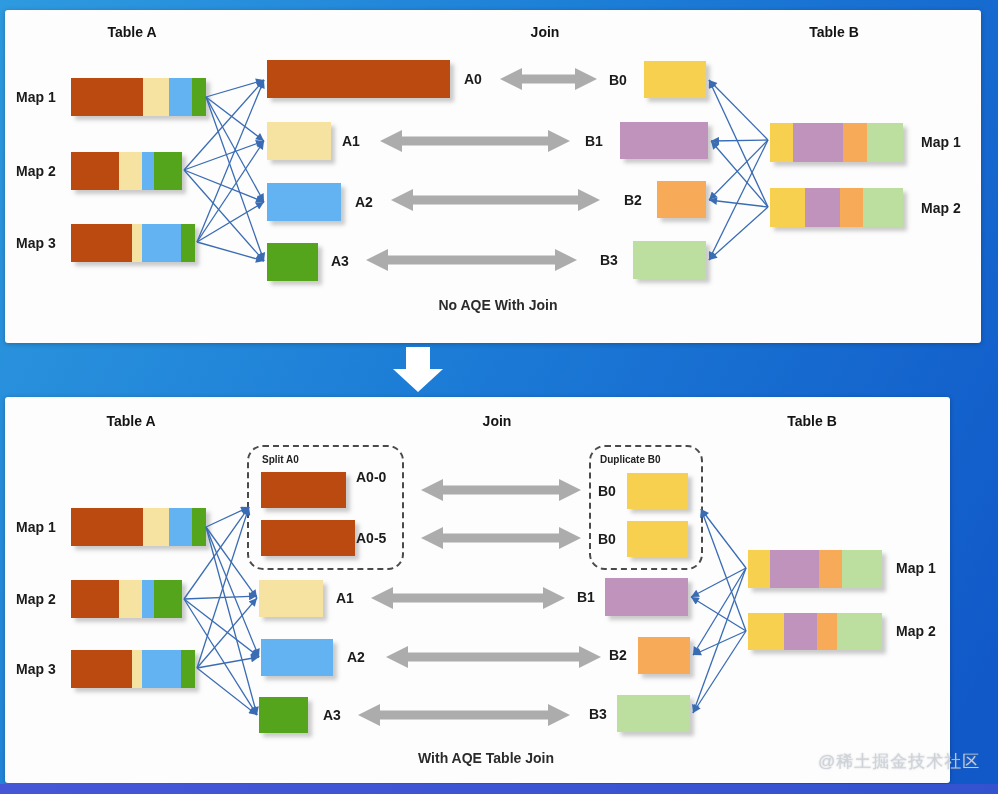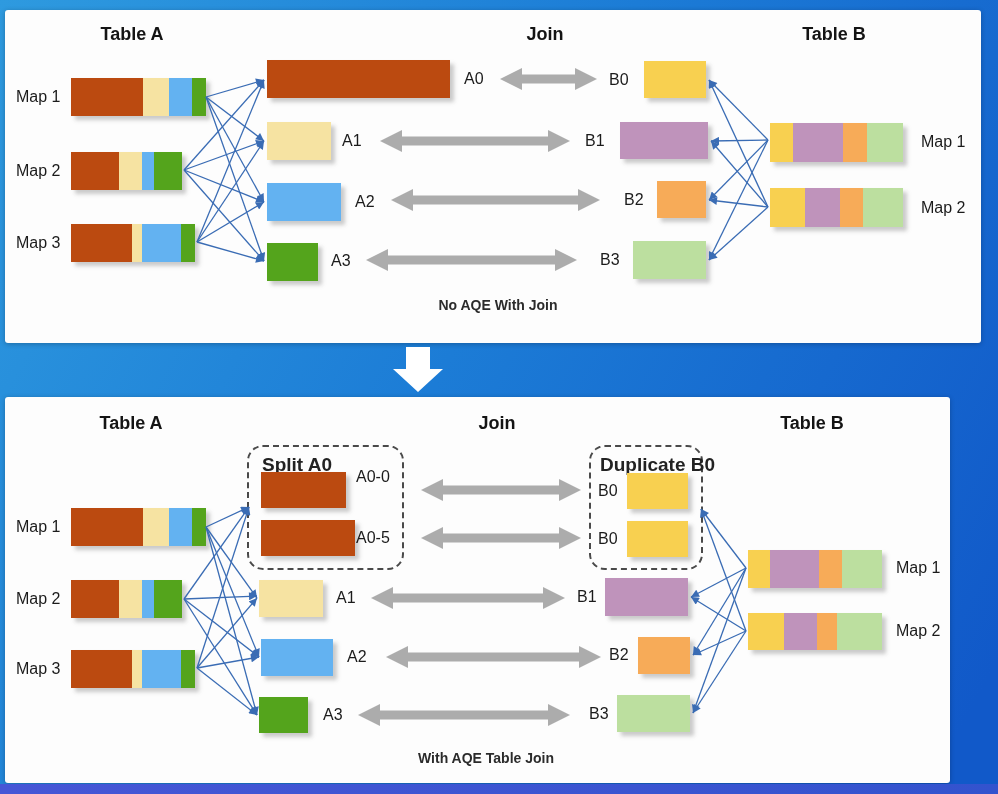--- a/index.html
+++ b/index.html
@@ -6,28 +6,28 @@
     --oA:#BB4A10; --cA:#F6E3A2; --blA:#63B2F1; --gA:#54A41C;
     --yB:#F8D050; --pB:#BF93BB; --oB:#F7AB58; --gB:#BCDF9F;
   }
   html,body{margin:0;padding:0;}
   body{font-family:"Liberation Sans",sans-serif;}
   #stage{
     position:relative;width:998px;height:794px;overflow:hidden;
     background:linear-gradient(118deg,#2E9ADF 0%,#1C7CD6 45%,#1159C9 95%);
   }
   .panel{position:absolute;background:#FDFDFD;border-radius:3px;box-shadow:0 1px 5px rgba(0,0,0,.25);}
-  .title{position:absolute;font-size:18px;font-weight:700;color:#141414;transform:translateX(-50%);white-space:nowrap;}
+  .title{position:absolute;font-size:14px;font-weight:700;color:#141414;transform:translateX(-50%);white-space:nowrap;}
   .caption{position:absolute;font-size:14px;font-weight:700;color:#2b2b2b;transform:translateX(-50%);white-space:nowrap;}
-  .lbl{position:absolute;font-size:16px;font-weight:400;color:#1b1b1b;transform:translateY(-50%);white-space:nowrap;}
+  .lbl{position:absolute;font-size:14px;font-weight:700;color:#1b1b1b;transform:translateY(-50%);white-space:nowrap;}
   .bar{position:absolute;display:flex;box-shadow:4px 4px 4px rgba(110,110,110,.35);}
   .bar i{display:block;height:100%;}
   .pbox{position:absolute;box-shadow:4px 4px 4px rgba(110,110,110,.35);}
   .dashed{position:absolute;border:2px dashed #4a4a4a;border-radius:16px;}
-  .dlbl{position:absolute;font-size:19px;font-weight:700;color:#222;white-space:nowrap;}
+  .dlbl{position:absolute;font-size:10px;font-weight:700;color:#222;white-space:nowrap;}
   #lines{position:absolute;left:0;top:0;z-index:4;pointer-events:none;}
   .blue{stroke:#3A6CB4;stroke-width:1.3;fill:none;}
   .gline{stroke:#ACACAC;stroke-width:9;}
   .ghead{fill:#ACACAC;}
   #watermark{position:absolute;left:818px;top:750px;z-index:6;font-size:17px;letter-spacing:1px;
     color:rgba(205,210,216,.95);text-shadow:0 0 2px rgba(120,130,140,.4);}
 </style>
 </head>
 <body>
 
@@ -164,20 +164,21 @@
     <i style="width:36px;background:var(--yB)"></i>
       <i style="width:33px;background:var(--pB)"></i>
       <i style="width:20px;background:var(--oB)"></i>
       <i style="width:45px;background:var(--gB)"></i>
   </div>
   <div class="lbl" style="left:896px;top:568px">Map 1</div>
   <div class="lbl" style="left:896px;top:631px">Map 2</div>
 
   <div class="caption" style="left:486px;top:750px">With AQE Table Join</div>
 
+  <div id="watermark">@稀土掘金技术社区</div>
 
   <svg id="lines" width="998" height="794" viewBox="0 0 998 794">
     <defs>
       <marker id="ab" viewBox="0 0 10 10" refX="10" refY="5" markerWidth="9" markerHeight="8" orient="auto" markerUnits="userSpaceOnUse">
         <path d="M0,0 L10,5 L0,10 z" fill="#3A6CB4"></path>
       </marker>
     </defs>
 
     <g>
       <line class="blue" x1="206" y1="97" x2="264" y2="80" marker-end="url(#ab)"></line>

